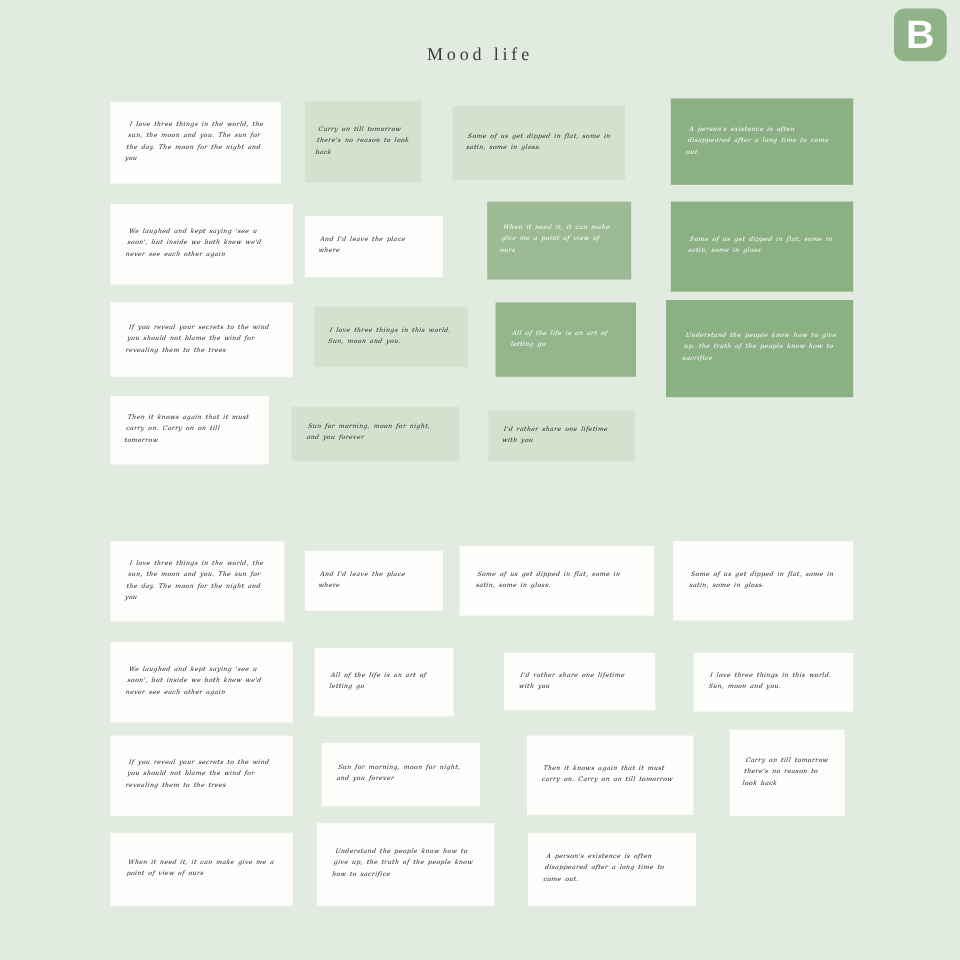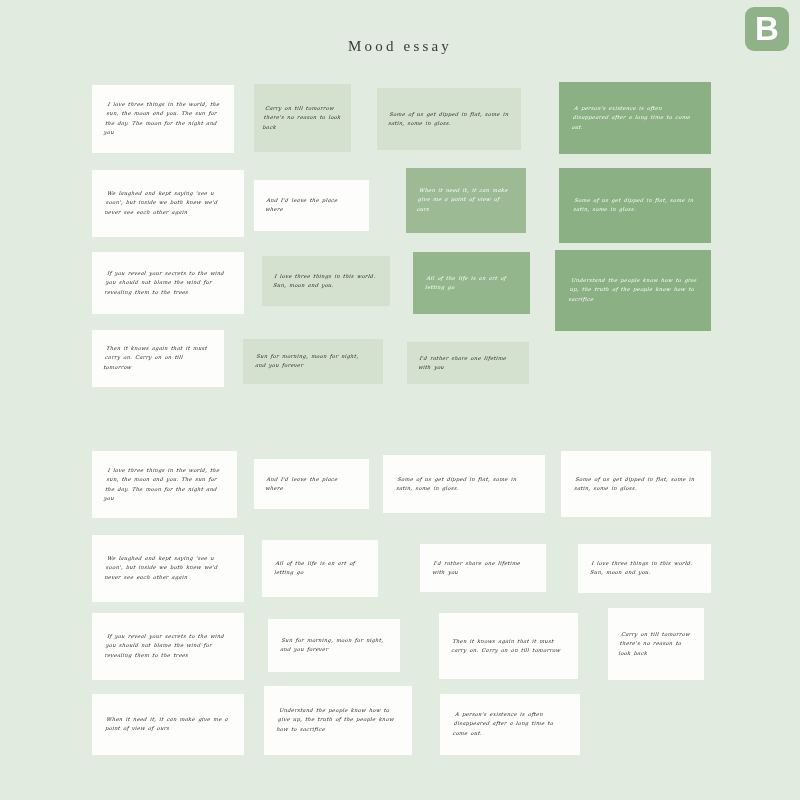--- a/index.html
+++ b/index.html
@@ -75,21 +75,21 @@
   .card.midb  { background: #93b68c; }
   .card.midb  .txt { color: #ffffff; }
 </style>
 </head>
 <body>
 
 <div id="board">
 
   <div id="badge">B</div>
 
-  <div id="title">Mood essay</div>
+  <div id="title">Mood life</div>
 
   <div id="top-section">
       <div class="card white" style="left: 92px; top: 85px; width: 142px; height: 68px;">
         <div class="txt" style="padding: 0px 14px;">I love three things in the world, the sun, the moon and you. The sun for the day. The moon for the night and you</div>
       </div>
       <div class="card tint" style="left: 254px; top: 84px; width: 97px; height: 68px;">
         <div class="txt" style="padding: 0px 10px;">Carry on till tomorrow there's no reason to look back</div>
       </div>
       <div class="card tint" style="left: 377px; top: 88px; width: 144px; height: 62px;">
         <div class="txt" style="padding: 0px 12px;">Some of us get dipped in flat, some in satin, some in gloss.</div>

